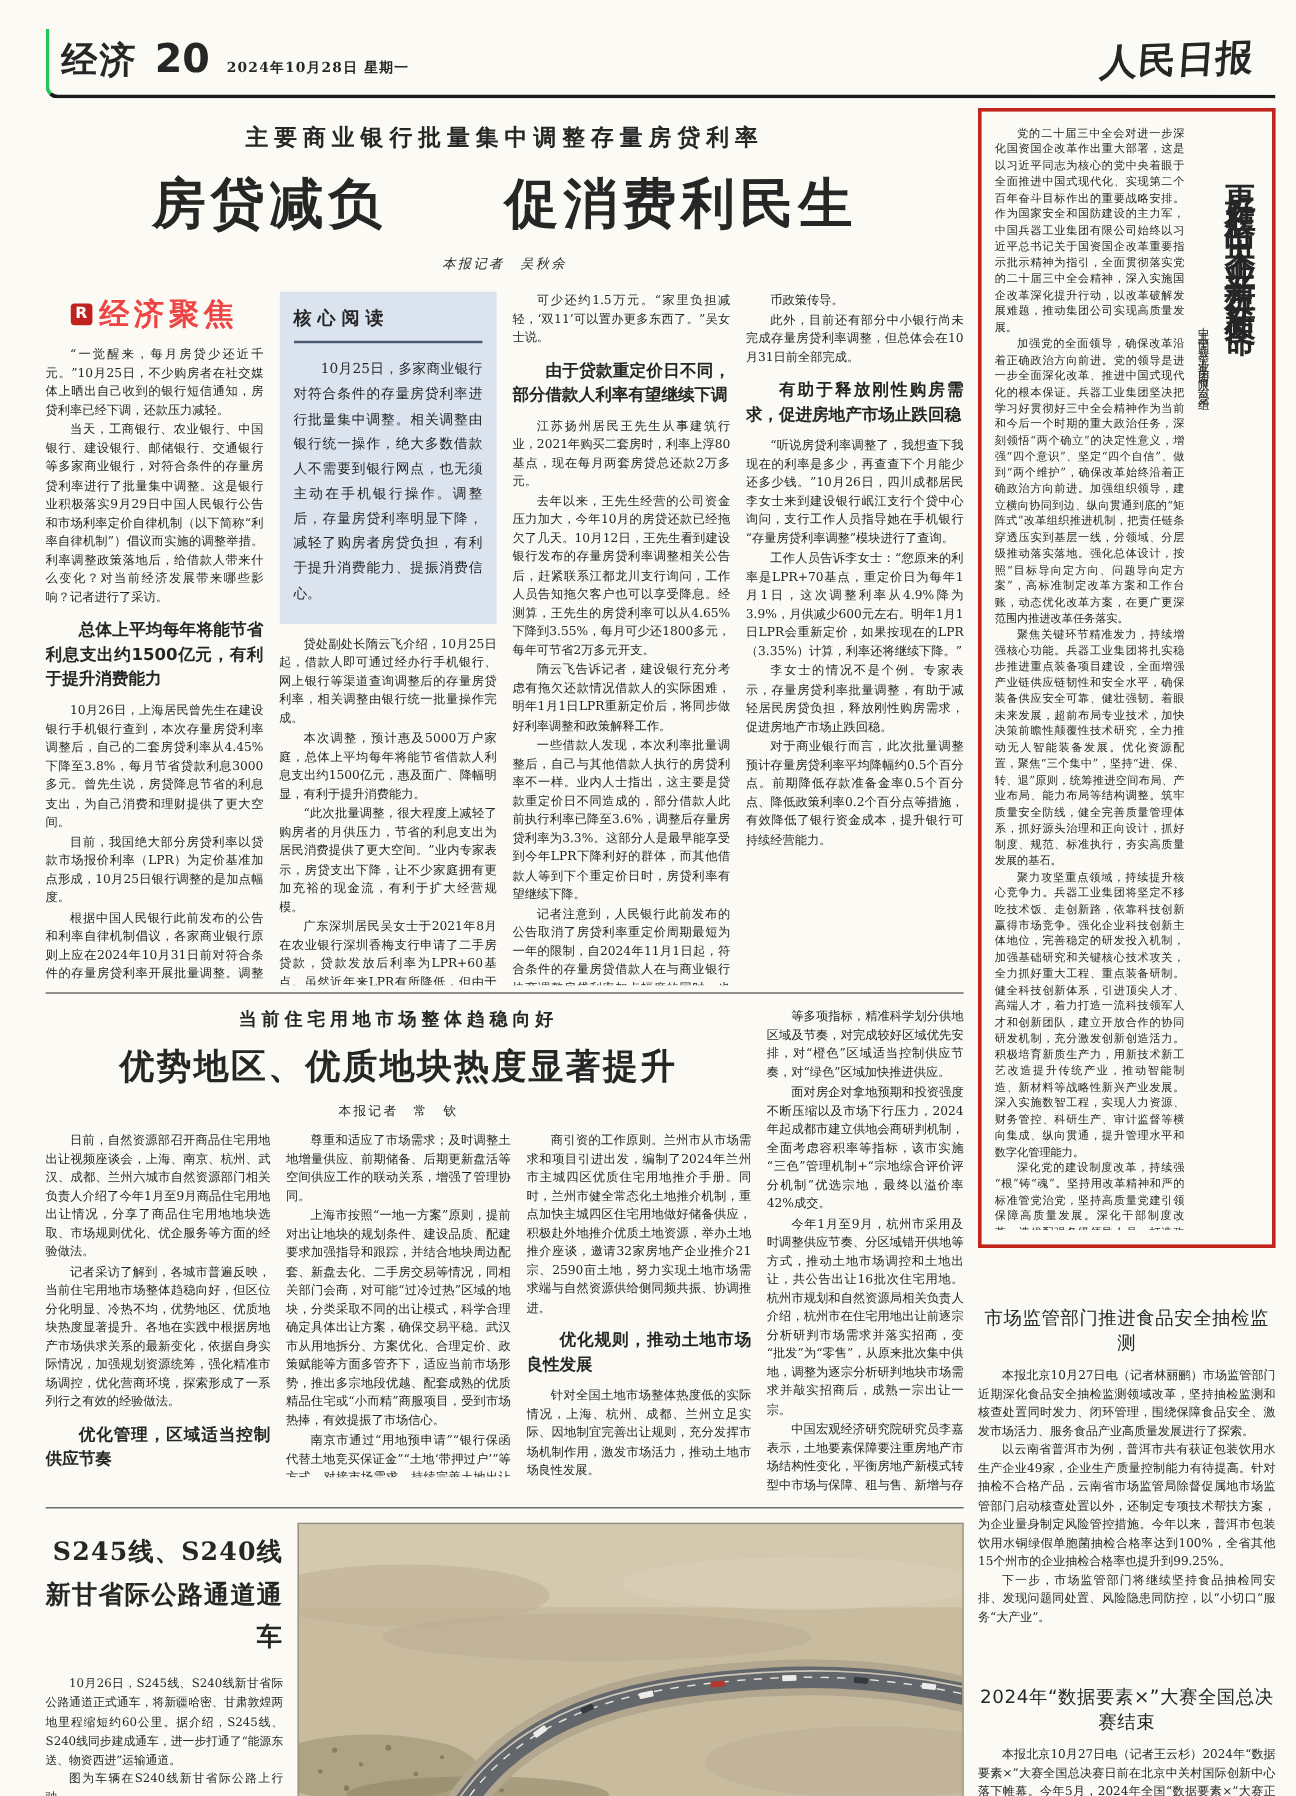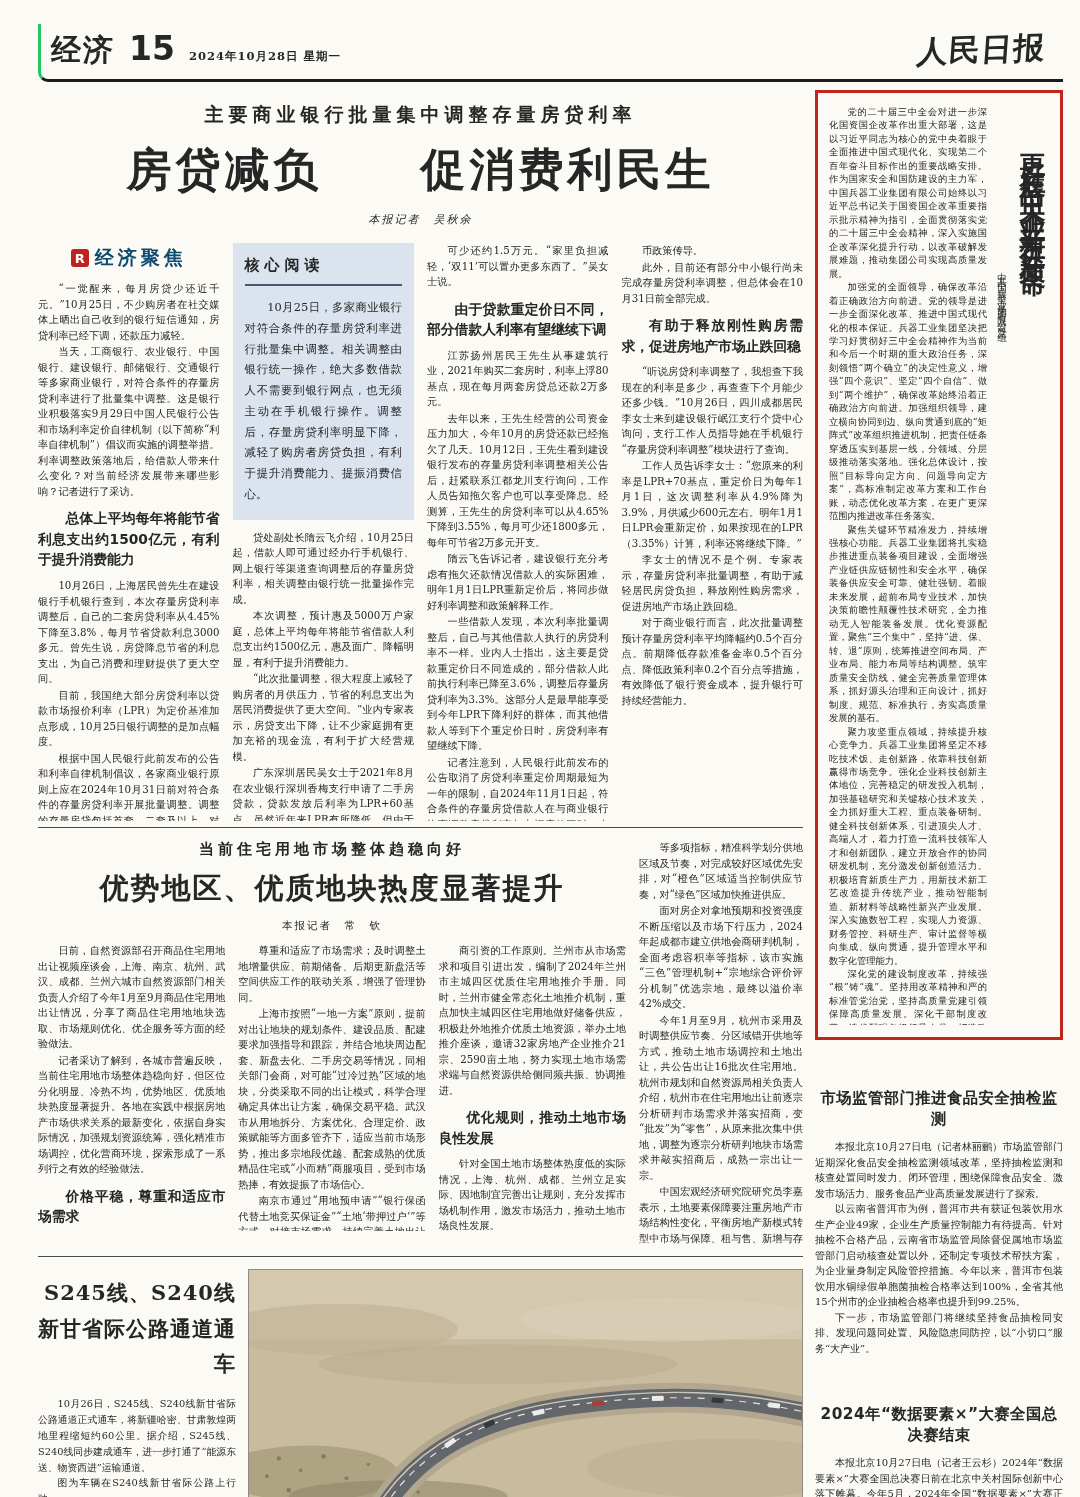--- a/index.html
+++ b/index.html
@@ -33,21 +33,21 @@
   .lead-cols { display:flex; gap:13px; height:578px; overflow:hidden; margin-top:6px; }
   .col { flex:1; overflow:hidden; }
   .news p { font-size:10.2px; line-height:1.52; text-align:justify; text-indent:2em; margin-bottom:1px; }
   .col-subhead { font-size:13.8px; font-weight:700; line-height:1.5; text-indent:2em; text-align:justify;
     margin:9px 0 8px; font-family:"DejaVu Sans","Liberation Sans",sans-serif; }
   
   .focus-line { display:flex; align-items:center; justify-content:center; gap:6px; margin:2px 0 10px; }
   .focus-logo { width:18px; height:18px; background:#c0231e; color:#fff; font-weight:900;
     font-size:13px; display:flex; align-items:center; justify-content:center; border-radius:3px;
     font-family:"DejaVu Sans","Liberation Sans",sans-serif; }
-  .focus-label { color:#0c4a6e; font-size:19px; font-weight:900; letter-spacing:4px;
+  .focus-label { color:#ef4444; font-size:25px; font-weight:900; letter-spacing:4px;
     font-family:"DejaVu Sans","Liberation Sans",sans-serif; }
   
   .core-box { background:#dbe3ee; padding:13px 12px 15px; margin-bottom:10px; }
   .core-title { font-size:15px; font-weight:700; letter-spacing:5px; }
   .core-rule { height:2px; background:#49586e; margin:9px 0 11px; }
   .core-body { font-size:11.4px; line-height:1.82; text-align:justify; text-indent:2em; }
   
   .mid-rule { border-top:1px solid #4a4a4a; margin-top:6px; }
   .mid-zone { display:flex; gap:13px;justify-content:space-between; }
   .mid-main { width:588px; }
@@ -67,33 +67,33 @@
   .photo-frame svg { display:block; width:100%; height:100%; }
   
   .red-frame { border:3px solid #c2251c; height:950px; padding:12px 9px 12px 11px; display:flex; gap:8px; background:#fbfaf5; }
   .red-body { flex:1; overflow:hidden; }
   .red-body p { font-size:9.3px; line-height:1.45; text-align:justify; text-indent:2em; }
   .red-author { writing-mode:vertical-rl; font-size:9.5px; letter-spacing:4px; padding-top:160px; }
   .red-title { writing-mode:vertical-rl; font-size:26px; font-weight:900; letter-spacing:9px; padding-top:28px;
     font-family:"DejaVu Sans","Liberation Sans",sans-serif; }
   
   .rail-article { margin-top:15px; }
-  .rail-headline { font-size:15.3px; font-weight:700; text-align:center; margin-bottom:9px; letter-spacing:0.5px;
+  .rail-headline { font-size:15.3px; font-weight:400; text-align:center; margin-bottom:9px; letter-spacing:0.5px;
     font-family:"DejaVu Sans","Liberation Sans",sans-serif;margin-top:48px; }
   .rail-article p { font-size:10px; line-height:1.55; text-align:justify; text-indent:2em; }
 </style>
 </head>
 <body>
 
 <div class="page">
 
   <div class="masthead-bar">
     <div class="mb-left">
       <span class="section-label">经济</span>
-      <span class="page-number">15</span>
+      <span class="page-number">20</span>
       <span class="issue-date">2024年10月28日  星期一</span>
     </div>
     <span class="masthead">人民日报</span>
   </div>
 
   <div class="body-grid">
 
     <div class="left-zone">
 
       <div class="news">
@@ -155,21 +155,21 @@
         <div class="mid-main">
           <div class="mid-head">
             <div class="mid-kicker">当前住宅用地市场整体趋稳向好</div>
             <div class="mid-headline">优势地区、优质地块热度显著提升</div>
             <div class="mid-byline">本报记者　常　钦</div>
           </div>
           <div class="mid-cols">
             <div class="col">
               <p>日前，自然资源部召开商品住宅用地出让视频座谈会，上海、南京、杭州、武汉、成都、兰州六城市自然资源部门相关负责人介绍了今年1月至9月商品住宅用地出让情况，分享了商品住宅用地地块选取、市场规则优化、优企服务等方面的经验做法。</p>
               <p>记者采访了解到，各城市普遍反映，当前住宅用地市场整体趋稳向好，但区位分化明显、冷热不均，优势地区、优质地块热度显著提升。各地在实践中根据房地产市场供求关系的最新变化，依据自身实际情况，加强规划资源统筹，强化精准市场调控，优化营商环境，探索形成了一系列行之有效的经验做法。</p>
-              <div class="col-subhead">价格平稳，尊重和适应市场需求</div>
+              <div class="col-subhead">优化管理，区域适当控制供应节奏</div>
 
             </div>
             <div class="col">
               <p>尊重和适应了市场需求；及时调整土地增量供应、前期储备、后期更新盘活等空间供应工作的联动关系，增强了管理协同。</p>
               <p>上海市按照“一地一方案”原则，提前对出让地块的规划条件、建设品质、配建要求加强指导和跟踪，并结合地块周边配套、新盘去化、二手房交易等情况，同相关部门会商，对可能“过冷过热”区域的地块，分类采取不同的出让模式，科学合理确定具体出让方案，确保交易平稳。武汉市从用地拆分、方案优化、合理定价、政策赋能等方面多管齐下，适应当前市场形势，推出多宗地段优越、配套成熟的优质精品住宅或“小而精”商服项目，受到市场热捧，有效提振了市场信心。</p>
               <p>南京市通过“用地预申请”“银行保函代替土地竞买保证金”“土地‘带押过户’”等方式，对接市场需求，持续完善土地出让服务。政策出台后，住宅用地平均容积率由去年的2.09下降到今年的1.75；将企业拿地自有资金审查由前置改为竞得后审查，竞买保证金在土地成交当天即可退还，减轻企业资金压力。</p>
 
             </div>
             <div class="col">
               <p>商引资的工作原则。兰州市从市场需求和项目引进出发，编制了2024年兰州市主城四区优质住宅用地推介手册。同时，兰州市健全常态化土地推介机制，重点加快主城四区住宅用地做好储备供应，积极赴外地推介优质土地资源，举办土地推介座谈，邀请32家房地产企业推介21宗、2590亩土地，努力实现土地市场需求端与自然资源供给侧同频共振、协调推进。</p>

